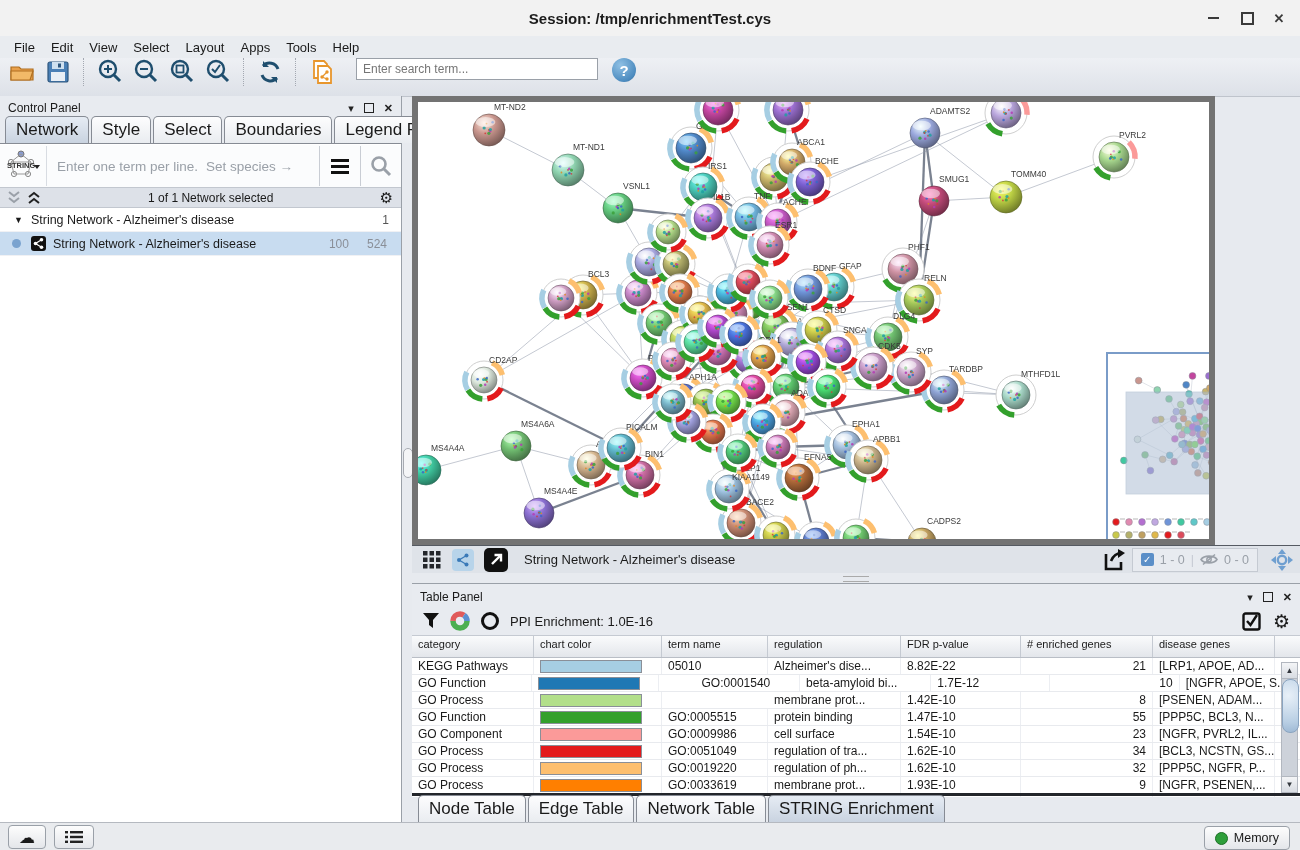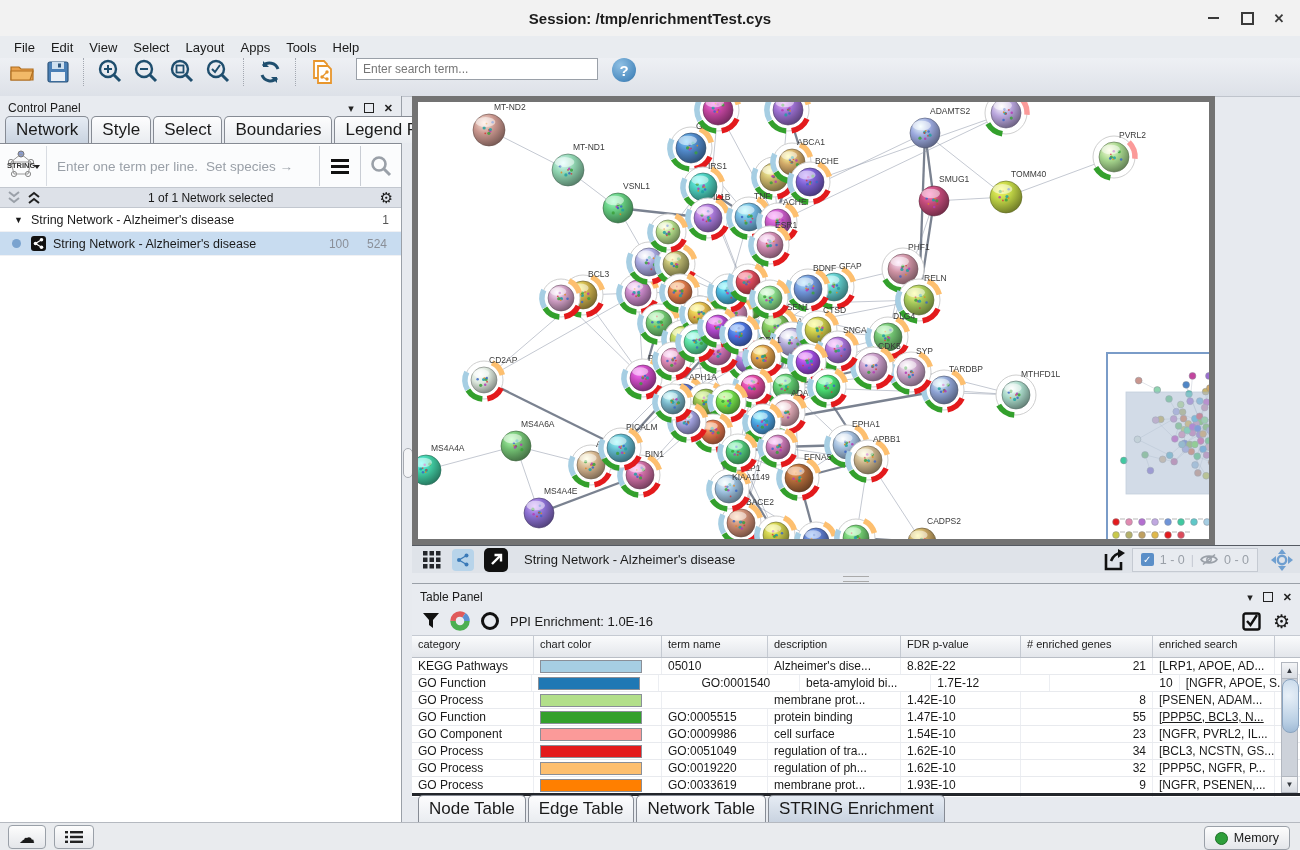--- a/index.html
+++ b/index.html
@@ -2684,24 +2684,24 @@
           <rect x="1.5" y="1.5" width="16" height="16" rx="2" fill="none" stroke="#111" stroke-width="2.4"></rect>
           <path d="M5 9 L8.5 13 L15 3" fill="none" stroke="#111" stroke-width="2.4"></path>
         </svg>
         <span style="font-size:19px">⚙</span>
       </span>
     </div>
     <div class="thead" id="thead">
         <div class="th" style="width: 122px;">category</div>
         <div class="th" style="width: 128px;">chart color</div>
         <div class="th" style="width: 106px;">term name</div>
-        <div class="th" style="width: 133px;">description</div>
+        <div class="th" style="width: 133px;">regulation</div>
         <div class="th" style="width: 120px;">FDR p-value</div>
         <div class="th" style="width: 132px;"># enriched genes</div>
-        <div class="th" style="width: 122px;">enriched search</div>
+        <div class="th" style="width: 122px;">disease genes</div>
       </div>
     <div class="rows" id="trows">
         <div class="rrow">
           <div class="td" style="width: 122px;">KEGG Pathways</div>
           <div class="td" style="width: 128px;">
             <div class="swatch" style="background: rgb(166, 206, 227);"></div>
           </div>
           <div class="td" style="width: 106px;">05010</div>
           <div class="td" style="width: 133px;">Alzheimer's dise...</div>
           <div class="td" style="width: 120px;">8.82E-22</div>
@@ -2732,21 +2732,21 @@
         </div>
         <div class="rrow">
           <div class="td" style="width: 122px;">GO Function</div>
           <div class="td" style="width: 128px;">
             <div class="swatch" style="background: rgb(51, 160, 44);"></div>
           </div>
           <div class="td" style="width: 106px;">GO:0005515</div>
           <div class="td" style="width: 133px;">protein binding</div>
           <div class="td" style="width: 120px;">1.47E-10</div>
           <div class="td num" style="width: 132px;">55</div>
-          <div class="td" style="width: 122px; text-decoration: underline;">[PPP5C, BCL3, N...</div>
+          <div class="td" style="width: 122px;">[PPP5C, BCL3, N...</div>
         </div>
         <div class="rrow">
           <div class="td" style="width: 122px;">GO Component</div>
           <div class="td" style="width: 128px;">
             <div class="swatch" style="background: rgb(251, 154, 153);"></div>
           </div>
           <div class="td" style="width: 106px;">GO:0009986</div>
           <div class="td" style="width: 133px;">cell surface</div>
           <div class="td" style="width: 120px;">1.54E-10</div>
           <div class="td num" style="width: 132px;">23</div>

